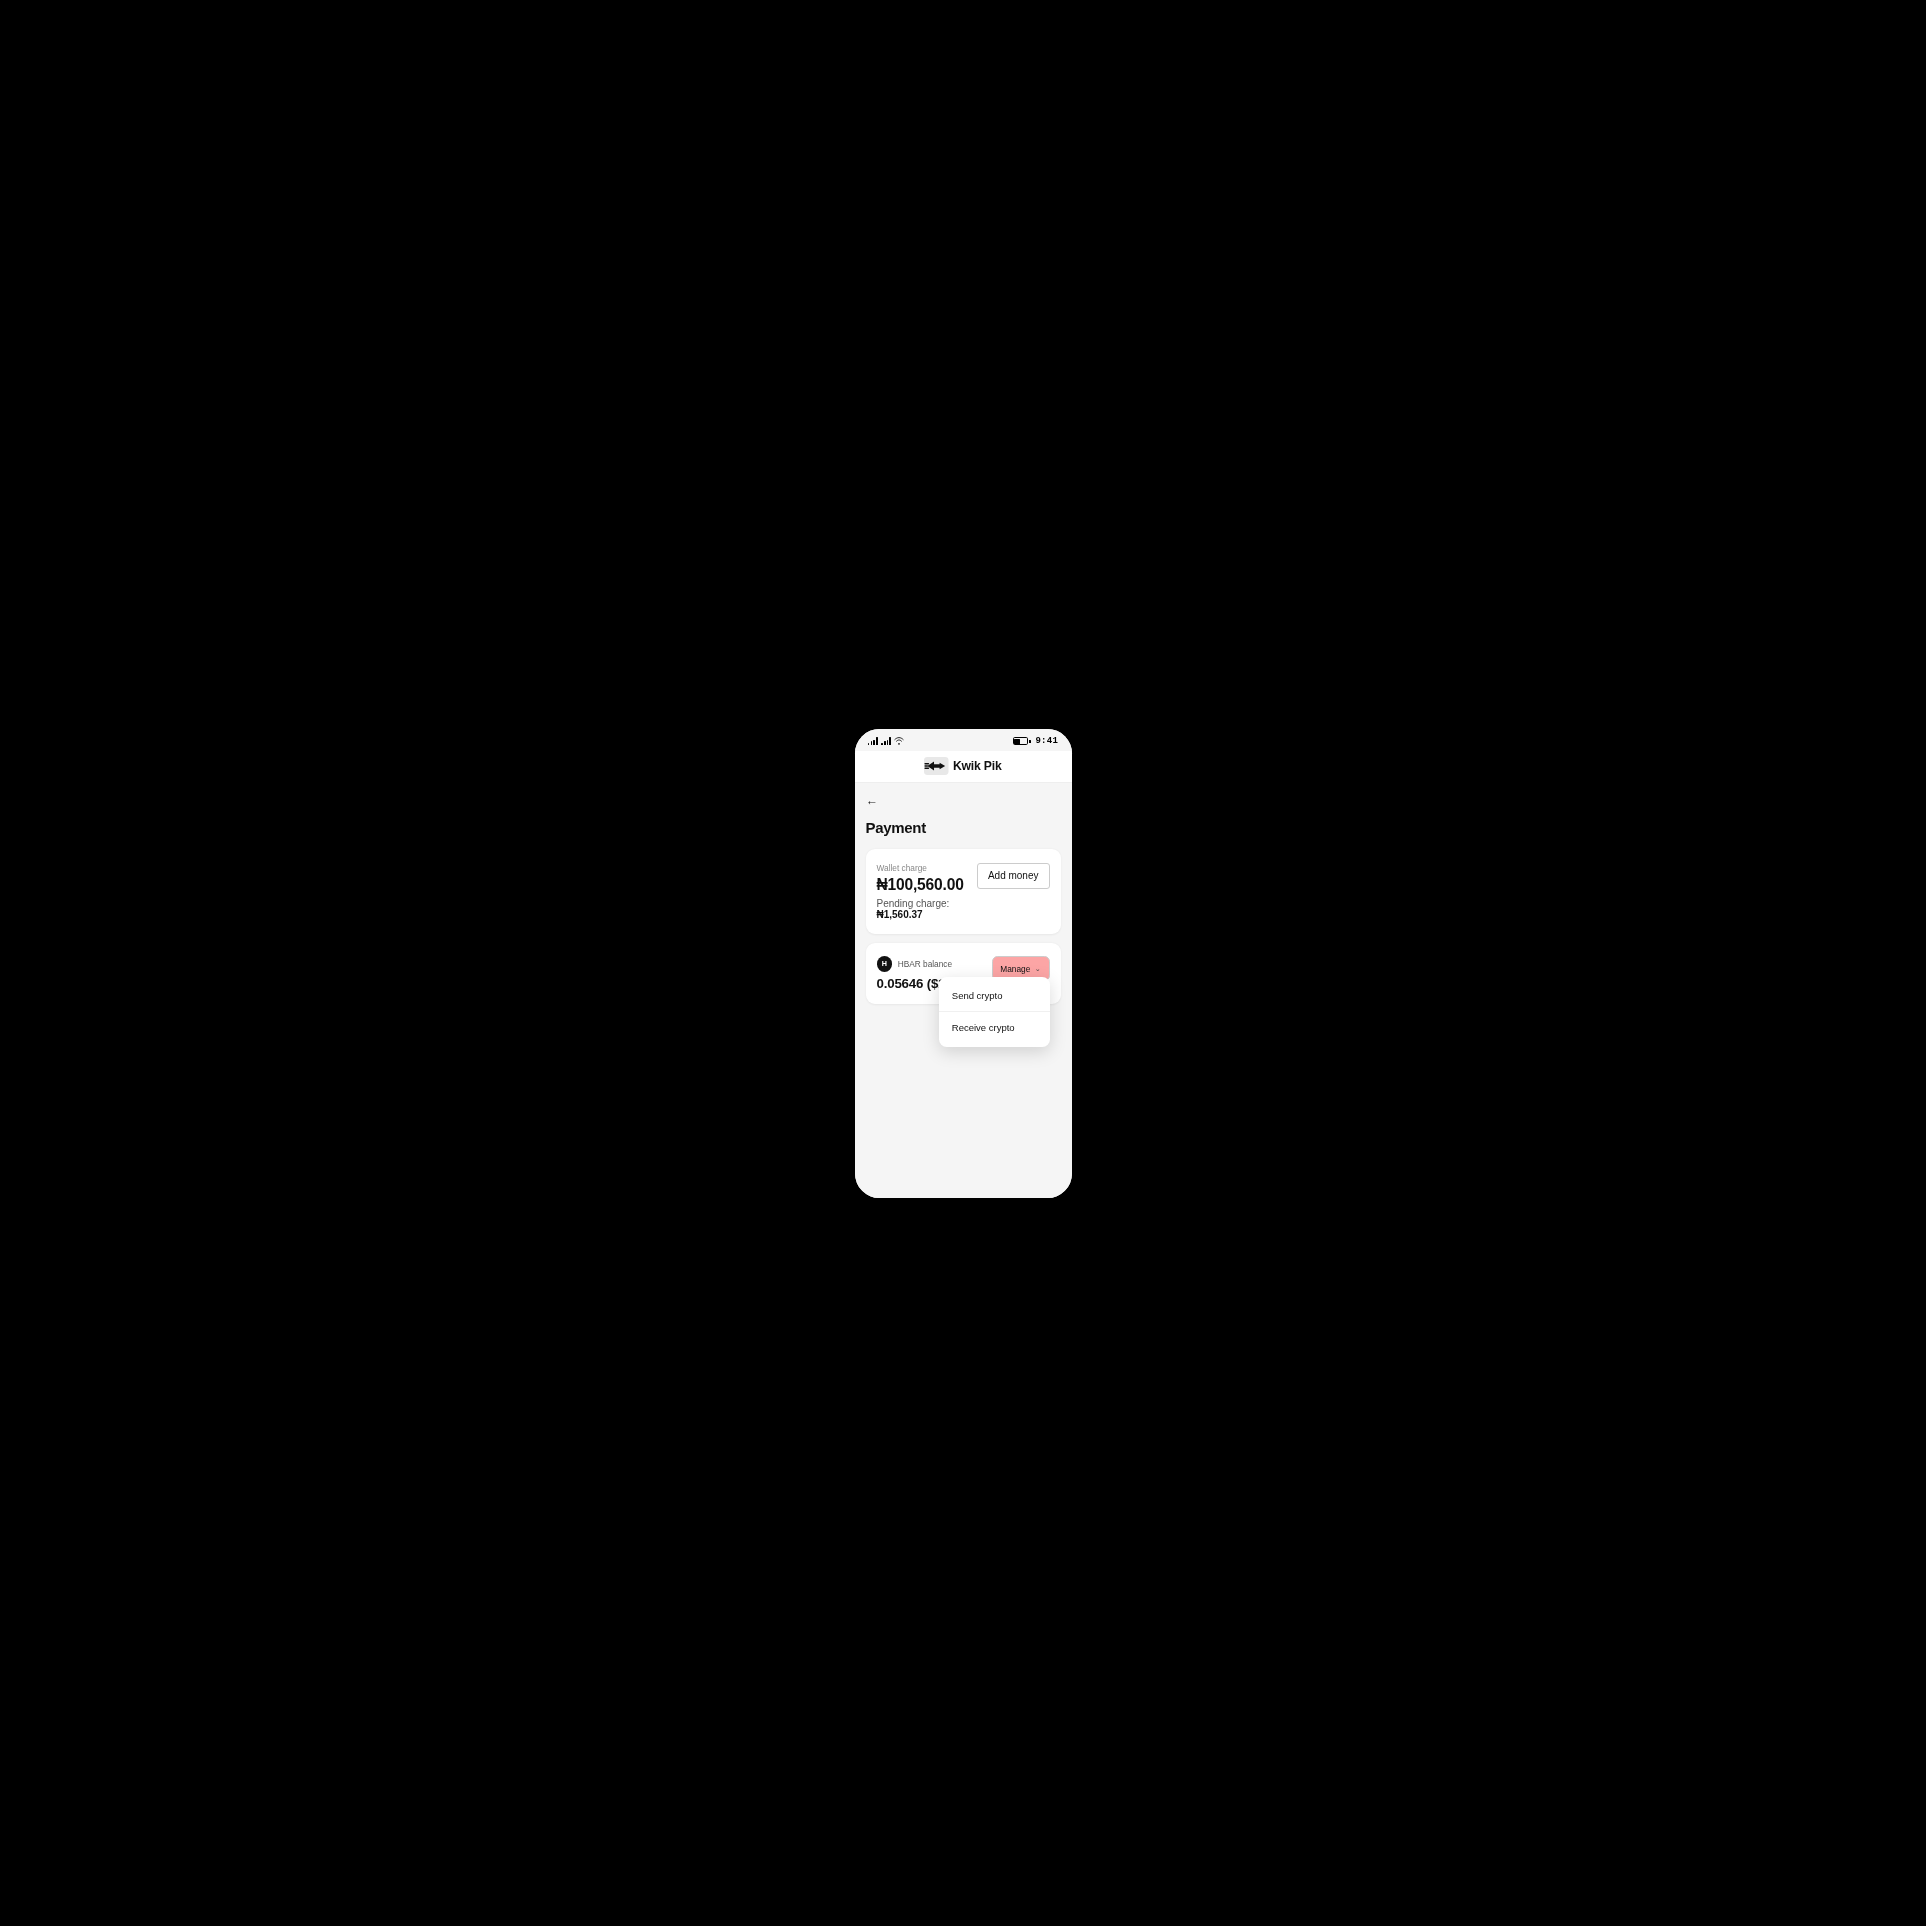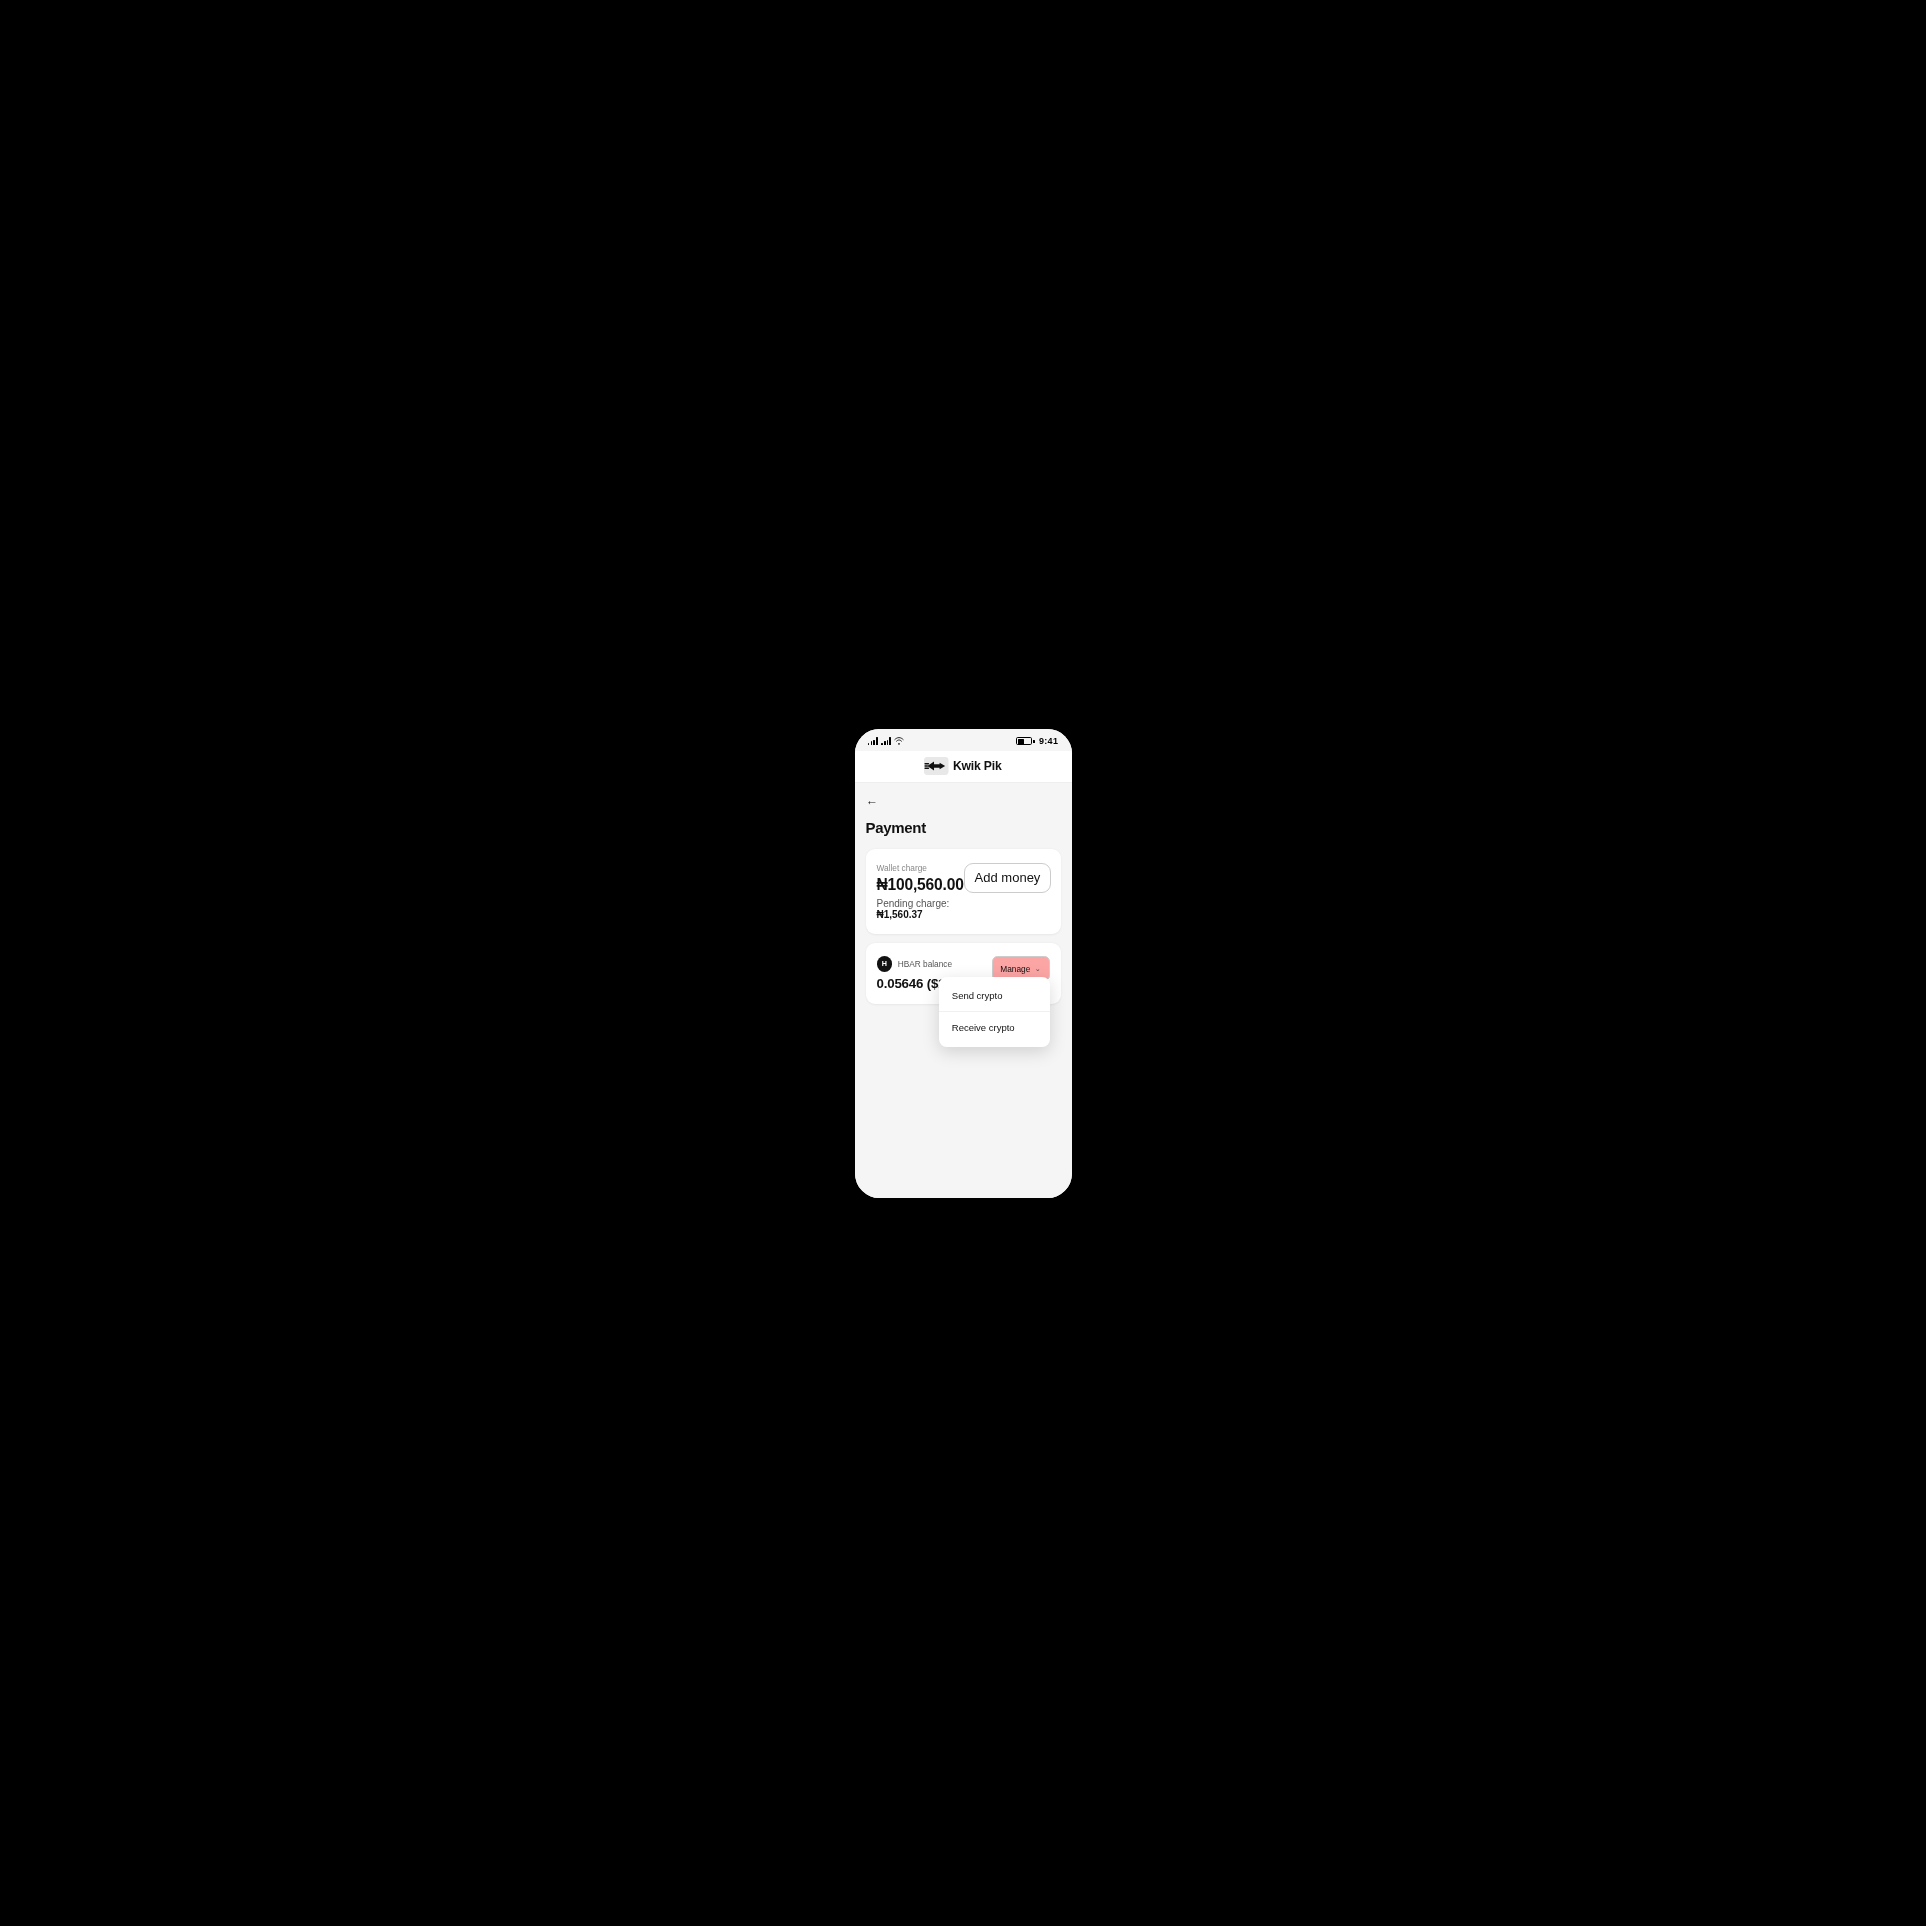--- a/index.html
+++ b/index.html
@@ -98,20 +98,21 @@
       height: 3.3px;
       background: #000;
       border-radius: 0 0.6px 0.6px 0;
     }
 
     .time {
       font-size: 9px;
       font-weight: 600;
       color: #000;
       letter-spacing: 0.3px;
+      font-family: Liberation Mono, monospace;
     }
 
     
     .top-bar {
       background: #fff;
       padding: 6.7px 11px;
       display: flex;
       justify-content: center;
       align-items: center;
       border-bottom: 0.6px solid #eee;
@@ -201,23 +202,23 @@
     }
 
     .pending-amount {
       font-weight: 600;
       color: #111;
     }
 
     .add-money-btn {
       background: #fff;
       border: 0.8px solid #ccc;
-      border-radius: 9px;
+      border-radius: 3px;
       padding: 6.7px 10px;
-      font-size: 13px;
+      font-size: 10px;
       font-weight: 500;
       color: #111;
       cursor: pointer;
       white-space: nowrap;
       flex-shrink: 0;
     }
 
     
     .hbar-card {
       background: #fff;

